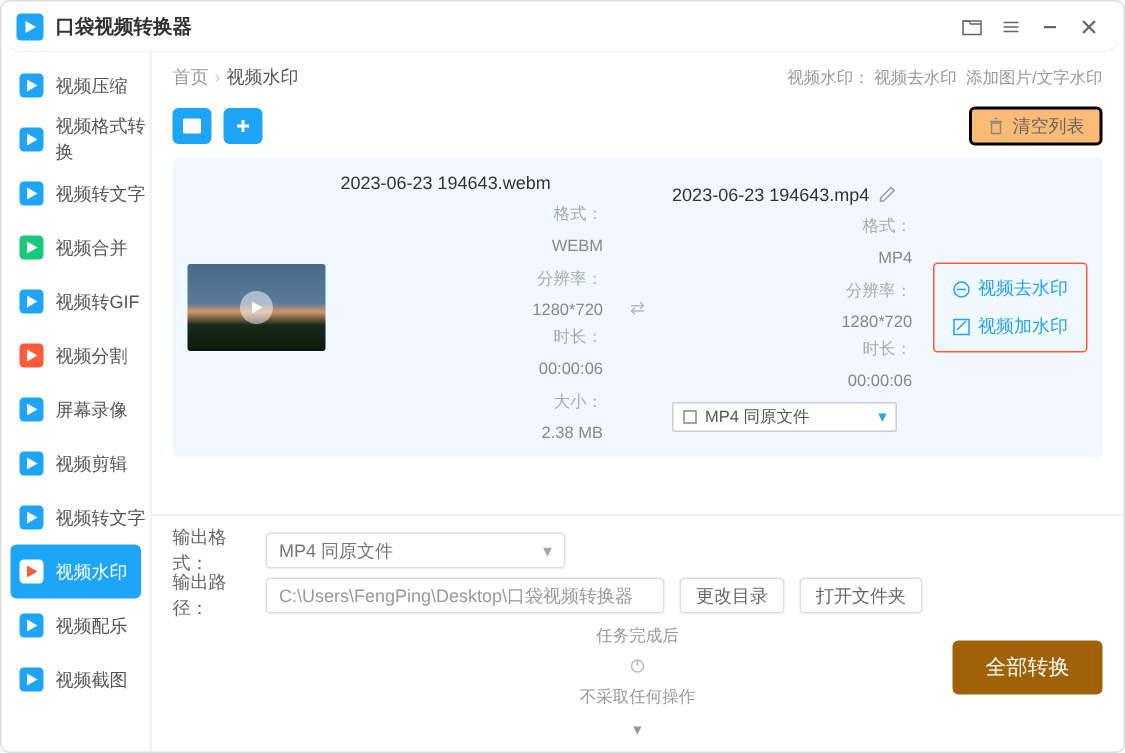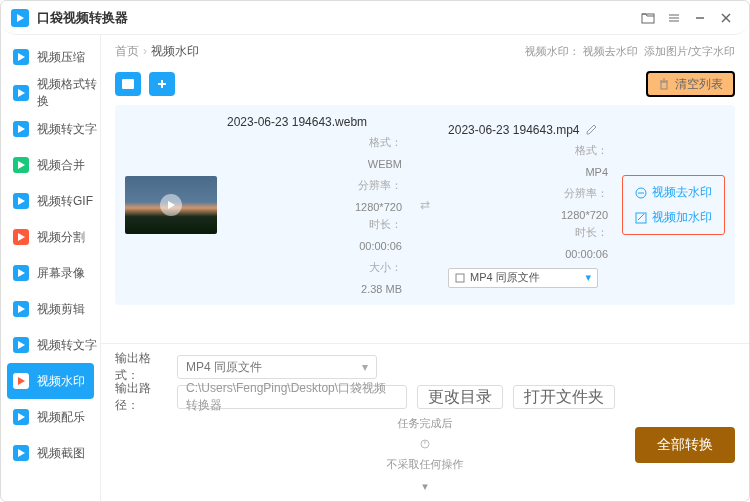--- a/index.html
+++ b/index.html
@@ -36,21 +36,21 @@
 .format-sel .arrow { margin-left: auto; color: #1ea5f7; }
 .wm-box { border: 1px solid #ff5a3a; border-radius: 3px; padding: 8px 12px; display: flex; flex-direction: column; gap: 8px; margin-left: auto; }
 .wm-link { color: #1ea5f7; font-size: 12px; display: flex; align-items: center; gap: 5px; cursor: pointer; }
 .bottom { border-top: 1px solid #eee; padding: 8px 14px; }
 .bottom-row { display: flex; align-items: center; gap: 10px; height: 30px; }
 .bottom-label { color: #666; font-size: 12px; width: 52px; }
 .bottom-sel { flex: 0 0 200px; height: 24px; border: 1px solid #ddd; border-radius: 3px; padding: 0 8px; display: flex; align-items: center; color: #777; font-size: 12px; }
 .bottom-input { flex: 1; height: 24px; border: 1px solid #ddd; border-radius: 3px; padding: 0 8px; color: #999; font-size: 12px; display: flex; align-items: center; }
 .convert-btn { position: absolute; right: 14px; bottom: 38px; width: 100px; height: 36px; background: #a16207; color: #fff; border-radius: 4px; display: flex; align-items: center; justify-content: center; font-size: 14px; cursor: pointer; }
 .bottom-wrap { position: relative; }
-.link-btn { height: 24px; padding: 0 10px; border: 1px solid #ddd; border-radius: 3px; display: flex; align-items: center; color: #666; cursor: pointer; font-size: 16px; }
+.link-btn { height: 24px; padding: 0 10px; border: 1px solid #ddd; border-radius: 3px; display: flex; align-items: center; color: #666; cursor: pointer; font-size: 12px; }
 .status-row { display: flex; align-items: center; justify-content: flex-end; gap: 8px; color: #999; font-size: 11px; padding: 4px 4px 0; flex-direction: column; }
 svg { display: block; }
 </style>
 </head>
 <body>
 
 <div class="titlebar">
   <div class="app-logo">
     <svg width="10" height="10" viewBox="0 0 10 10">
         <polygon points="2,1 9,5 2,9" fill="#fff"></polygon>

